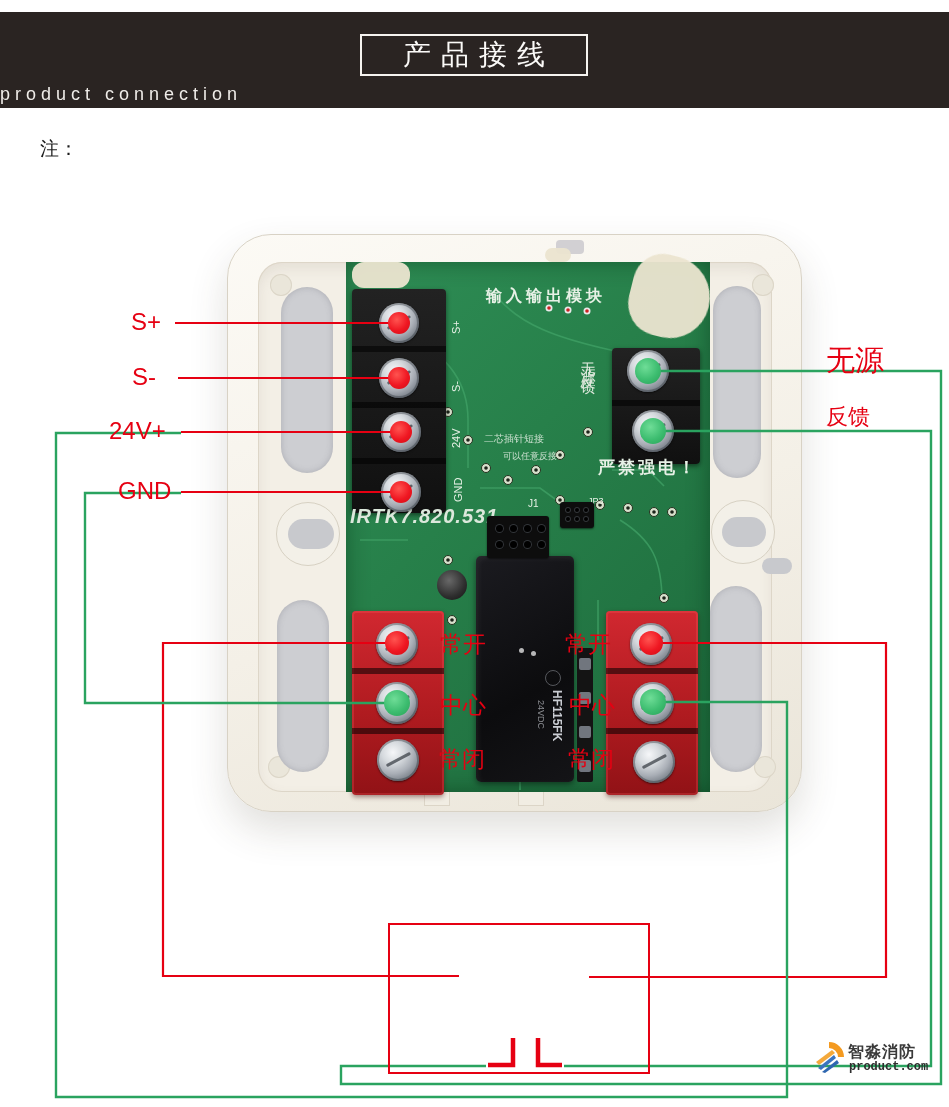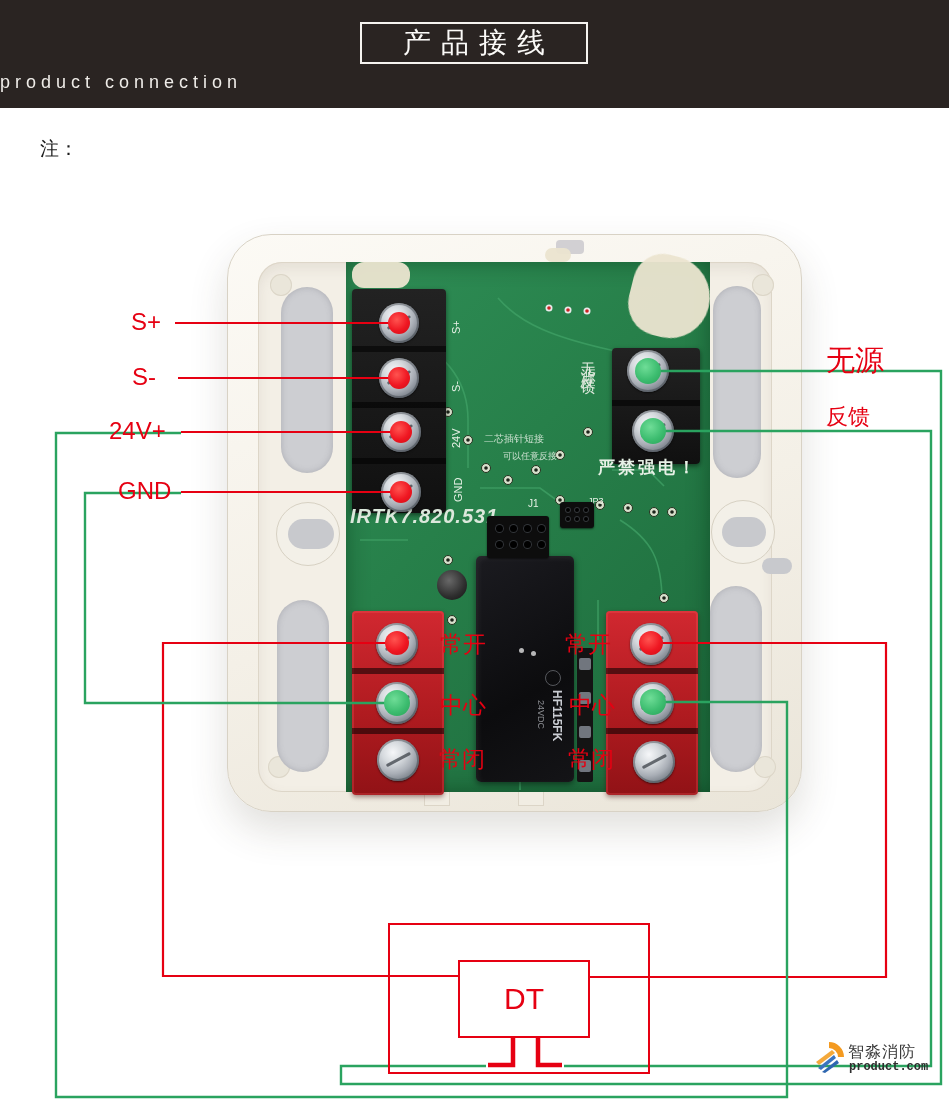--- a/index.html
+++ b/index.html
@@ -2,21 +2,21 @@
 <html><head>
 <meta charset="utf-8">
 <style>
   html,body{margin:0;padding:0;background:#fff;}
   *{box-sizing:border-box;}
   .canvas{position:relative;width:949px;height:1107px;background:#ffffff;overflow:hidden;
           font-family:"Liberation Sans",sans-serif;}
   .abs{position:absolute;}
 
   
-  .hdr{left:0;top:0;width:949px;height:108px;background:#2a2422;z-index:5;}
+  .hdr{left:0;top:12px;width:949px;height:96px;background:#2a2422;z-index:5;}
   .hdr-box{left:360px;top:22px;width:228px;height:42px;border:2px solid #f5f3f0;
            display:flex;align-items:center;justify-content:center;}
   .hdr-title{color:#fbfaf8;font-size:28px;letter-spacing:10px;text-indent:10px;}
   .hdr-sub{left:0;top:72px;width:949px;color:#efece8;font-size:18px;letter-spacing:5px;}
 
   
   .note{top:136px;color:#1c1c1c;font-size:19px;z-index:5;}
 
   
   .case{left:227px;top:234px;width:575px;height:578px;border-radius:44px;
@@ -62,21 +62,21 @@
   .dot{position:absolute;border-radius:50%;z-index:55;}
   .dot-red{background:radial-gradient(circle at 40% 35%,#ff5450 0%,#ef1722 55%,#cf0c14 100%);}
   .dot-grn{background:radial-gradient(circle at 40% 35%,#6fdd97 0%,#3dbd70 55%,#27a156 100%);}
   .lbl{position:absolute;color:#e60012;z-index:60;white-space:nowrap;}
   .dtbox{left:458px;top:960px;width:132px;height:78px;background:#ffffff;border:2px solid #e60012;z-index:58;
          display:flex;align-items:center;justify-content:center;}
   .outbox{left:388px;top:923px;width:262px;height:151px;border:2px solid #e60012;z-index:52;}
 
   
   .wm{left:812px;top:1040px;width:136px;height:40px;z-index:70;}
-  .wm-name{position:absolute;left:36px;top:2px;font-size:16px;font-weight:normal;color:#3a3a3a;letter-spacing:1px;}
+  .wm-name{position:absolute;left:36px;top:2px;font-size:16px;font-weight:bold;color:#3a3a3a;letter-spacing:1px;}
   .wm-site{position:absolute;left:37px;top:20px;font-size:12px;font-weight:bold;color:#2e2e2e;font-family:"Liberation Mono",monospace;}
 </style>
 </head>
 <body>
 
 <div class="canvas">
 
   <div class="abs hdr">
     <div class="abs hdr-box">
       <span class="hdr-title">产品接线</span>
@@ -166,20 +166,21 @@
       </g>
       <circle cx="549" cy="308" r="3.5" fill="#e9e9e9"></circle>
         <circle cx="549" cy="308" r="1.8" fill="#c22"></circle>
       <circle cx="568" cy="310" r="3.5" fill="#e9e9e9"></circle>
         <circle cx="568" cy="310" r="1.8" fill="#c22"></circle>
       <circle cx="587" cy="311" r="3.5" fill="#e9e9e9"></circle>
         <circle cx="587" cy="311" r="1.8" fill="#c22"></circle>
     </g>
   </svg>
 
+  <div class="silk abs" style="left:396px;top:286px;width:300px;text-align:center;font-size:16px;font-weight:bold;letter-spacing:4px;">输入输出模块</div>
   <div class="silk abs vsilk" style="left:578px;top:350px;height:126px;font-size:15px;letter-spacing:6px;color:#dfe9dd;">无源反馈</div>
   <div class="silk abs" style="left:598px;top:456px;font-size:17px;font-weight:bold;letter-spacing:3px;">严禁强电！</div>
   <div class="silk abs" style="left:484px;top:432px;font-size:10px;opacity:.85;">二芯插针短接</div>
   <div class="silk abs" style="left:503px;top:450px;font-size:9px;opacity:.85;">可以任意反接</div>
   <div class="silk abs" style="left:350px;top:505px;font-size:20px;font-weight:bold;font-style:italic;letter-spacing:1px;color:#dce8dc;">IRTK7.820.531</div>
   <div class="silk abs" style="left:528px;top:498px;font-size:10px;">J1</div>
   <div class="silk abs" style="left:588px;top:496px;font-size:9px;">JP3</div>
 
   <div class="silk abs vsilk" style="left:450px;top:300px;height:34px;font-size:11px;transform:rotate(180deg);">S+</div>
   <div class="silk abs vsilk" style="left:450px;top:358px;height:34px;font-size:11px;transform:rotate(180deg);">S-</div>
@@ -287,23 +288,20 @@
   <span class="lbl" style="left:826px;top:341px;font-size:29px;">无源</span>
   <span class="lbl" style="left:826px;top:402px;font-size:22px;">反馈</span>
   <span class="lbl" style="left:440px;top:629px;font-size:23px;">常开</span>
   <span class="lbl" style="left:440px;top:690px;font-size:23px;">中心</span>
   <span class="lbl" style="left:439px;top:744px;font-size:23px;">常闭</span>
   <span class="lbl" style="left:565px;top:629px;font-size:23px;">常开</span>
   <span class="lbl" style="left:569px;top:690px;font-size:23px;">中心</span>
   <span class="lbl" style="left:568px;top:744px;font-size:23px;">常闭</span>
 
   <div class="abs outbox"></div>
-  <div class="abs dtbox">
-    <span class="lbl" style="position:static;font-size:30px;">DT</span>
-  </div>
 
   <div class="abs wm">
     <svg width="34" height="34" viewBox="0 0 34 34">
       <path d="M17 2 A15 15 0 0 1 32 17 L26 17 A9 9 0 0 0 17 8 Z" fill="#f49a20"></path>
       <path d="M4 22 L20 10 L23 13 L7 25 Z" fill="#f4a93c"></path>
       <path d="M6 28 L22 15 L24 18 L9 30 Z" fill="#3a74c0"></path>
       <path d="M10 32 L25 20 L27 23 L13 33 Z" fill="#2e66b0"></path>
     </svg>
     <span class="wm-name">智淼消防</span>
     <span class="wm-site">product.com</span>

